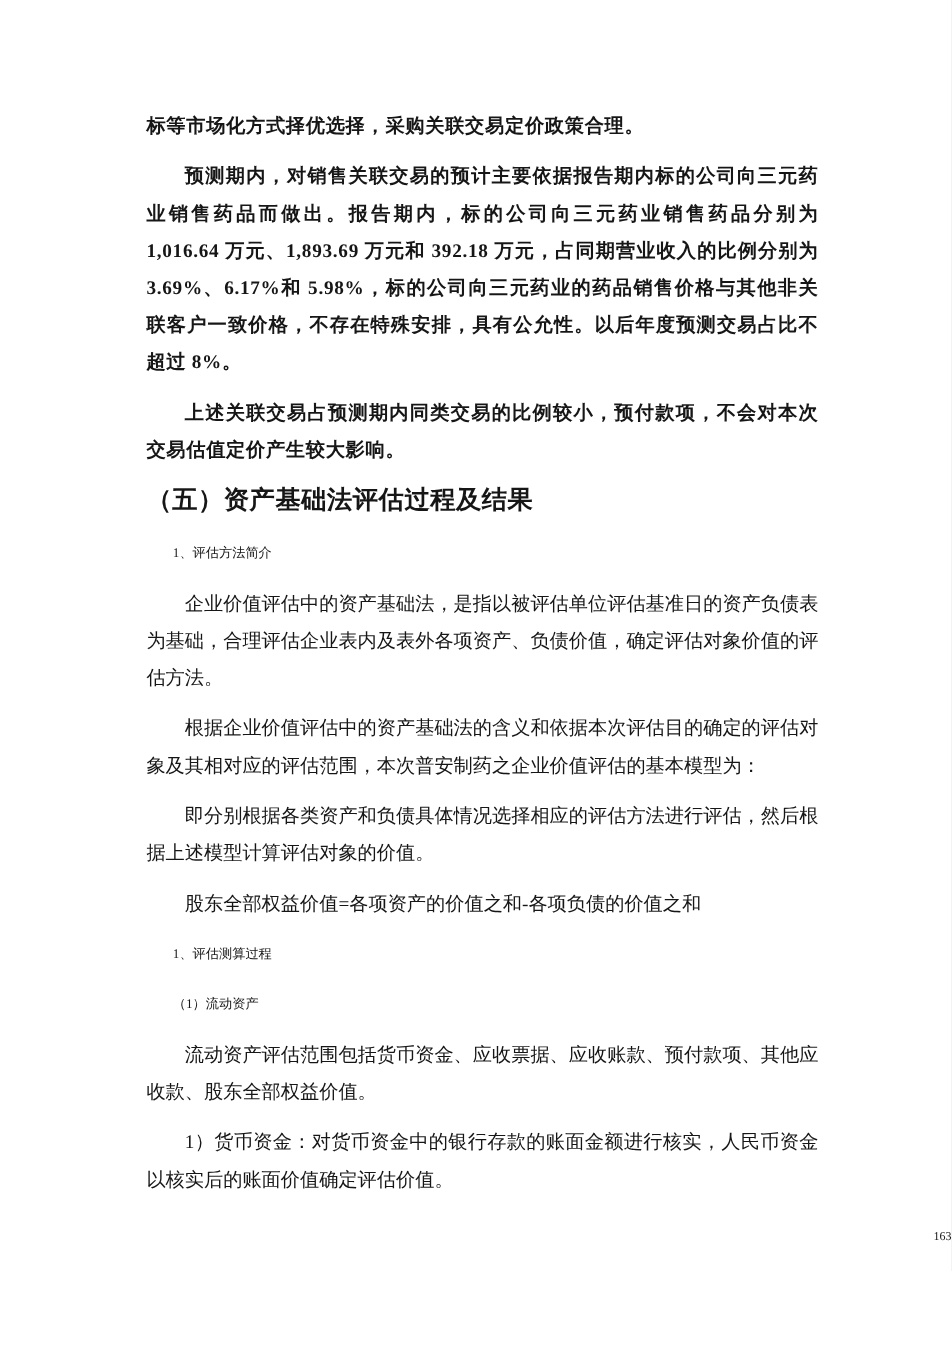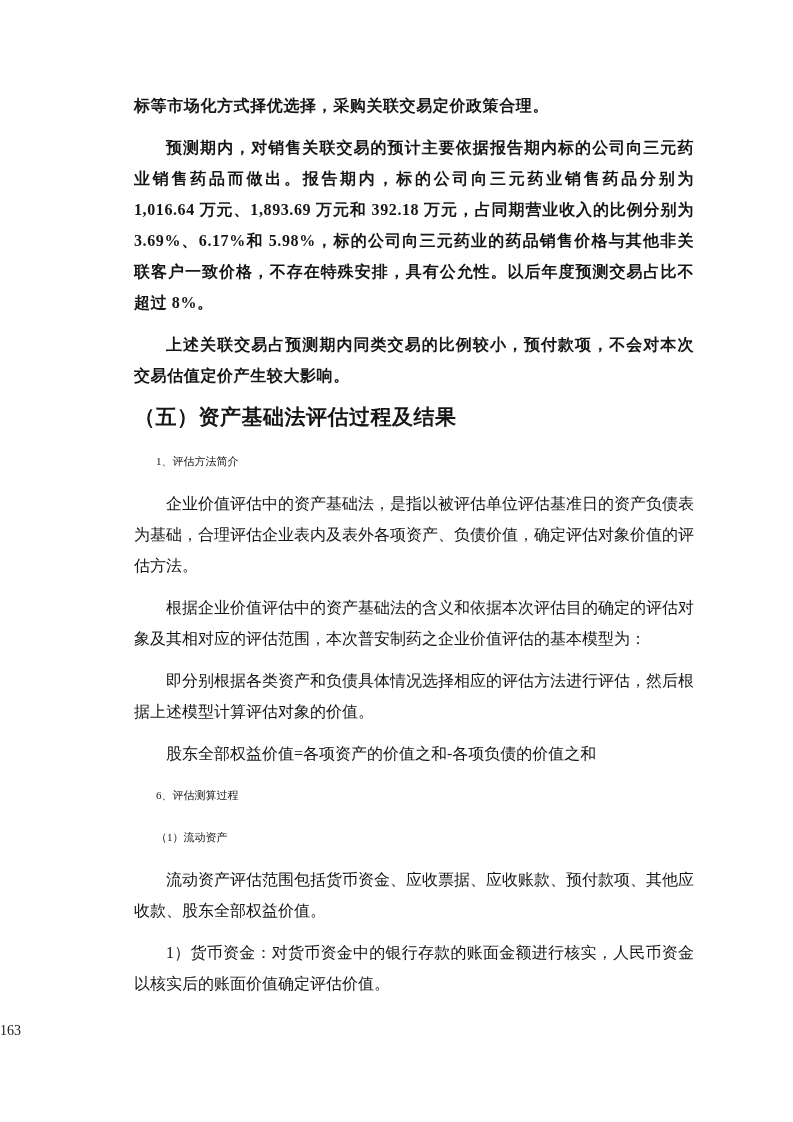--- a/index.html
+++ b/index.html
@@ -12,21 +12,21 @@
     width: 793px;
     height: 1122px;
     margin: 0 auto;
     background: #ffffff;
     font-family: "Liberation Serif", "DejaVu Serif", serif;
     color: #161616;
     overflow: hidden;
   }
   .content {
     position: absolute;
-    left: 134px;
+    left: 122px;
     top: 90px;
     width: 560px;
   }
   .para {
     margin: 0 0 11px 0;
     font-size: 16px;
     line-height: 31px;
     text-align: justify;
     text-justify: inter-ideograph;
   }
@@ -50,22 +50,22 @@
     margin: 0 0 11px 0;
     font-size: 11px;
     line-height: 31px;
     text-indent: 2em;
   }
   .page-number {
     position: absolute;
     top: 1022px;
     left: 0;
     width: 100%;
-    text-align: left;
-    font-size: 14px;
+    text-align: right;
+    font-size: 10px;
     line-height: 18px;
     color: #161616;
   }
 </style>
 </head>
 <body>
 
 <div class="page">
   <div class="content">
 
@@ -80,21 +80,21 @@
     <p class="subheading">1、评估方法简介</p>
 
     <p class="para indent">企业价值评估中的资产基础法，是指以被评估单位评估基准日的资产负债表为基础，合理评估企业表内及表外各项资产、负债价值，确定评估对象价值的评估方法。</p>
 
     <p class="para indent">根据企业价值评估中的资产基础法的含义和依据本次评估目的确定的评估对象及其相对应的评估范围，本次普安制药之企业价值评估的基本模型为：</p>
 
     <p class="para indent">即分别根据各类资产和负债具体情况选择相应的评估方法进行评估，然后根据上述模型计算评估对象的价值。</p>
 
     <p class="para indent">股东全部权益价值=各项资产的价值之和-各项负债的价值之和</p>
 
-    <p class="subheading">6、评估测算过程</p>
+    <p class="subheading">1、评估测算过程</p>
 
     <p class="subheading">（1）流动资产</p>
 
     <p class="para indent">流动资产评估范围包括货币资金、应收票据、应收账款、预付款项、其他应收款、股东全部权益价值。</p>
 
     <p class="para indent">1）货币资金：对货币资金中的银行存款的账面金额进行核实，人民币资金以核实后的账面价值确定评估价值。</p>
 
 
   </div>
 

